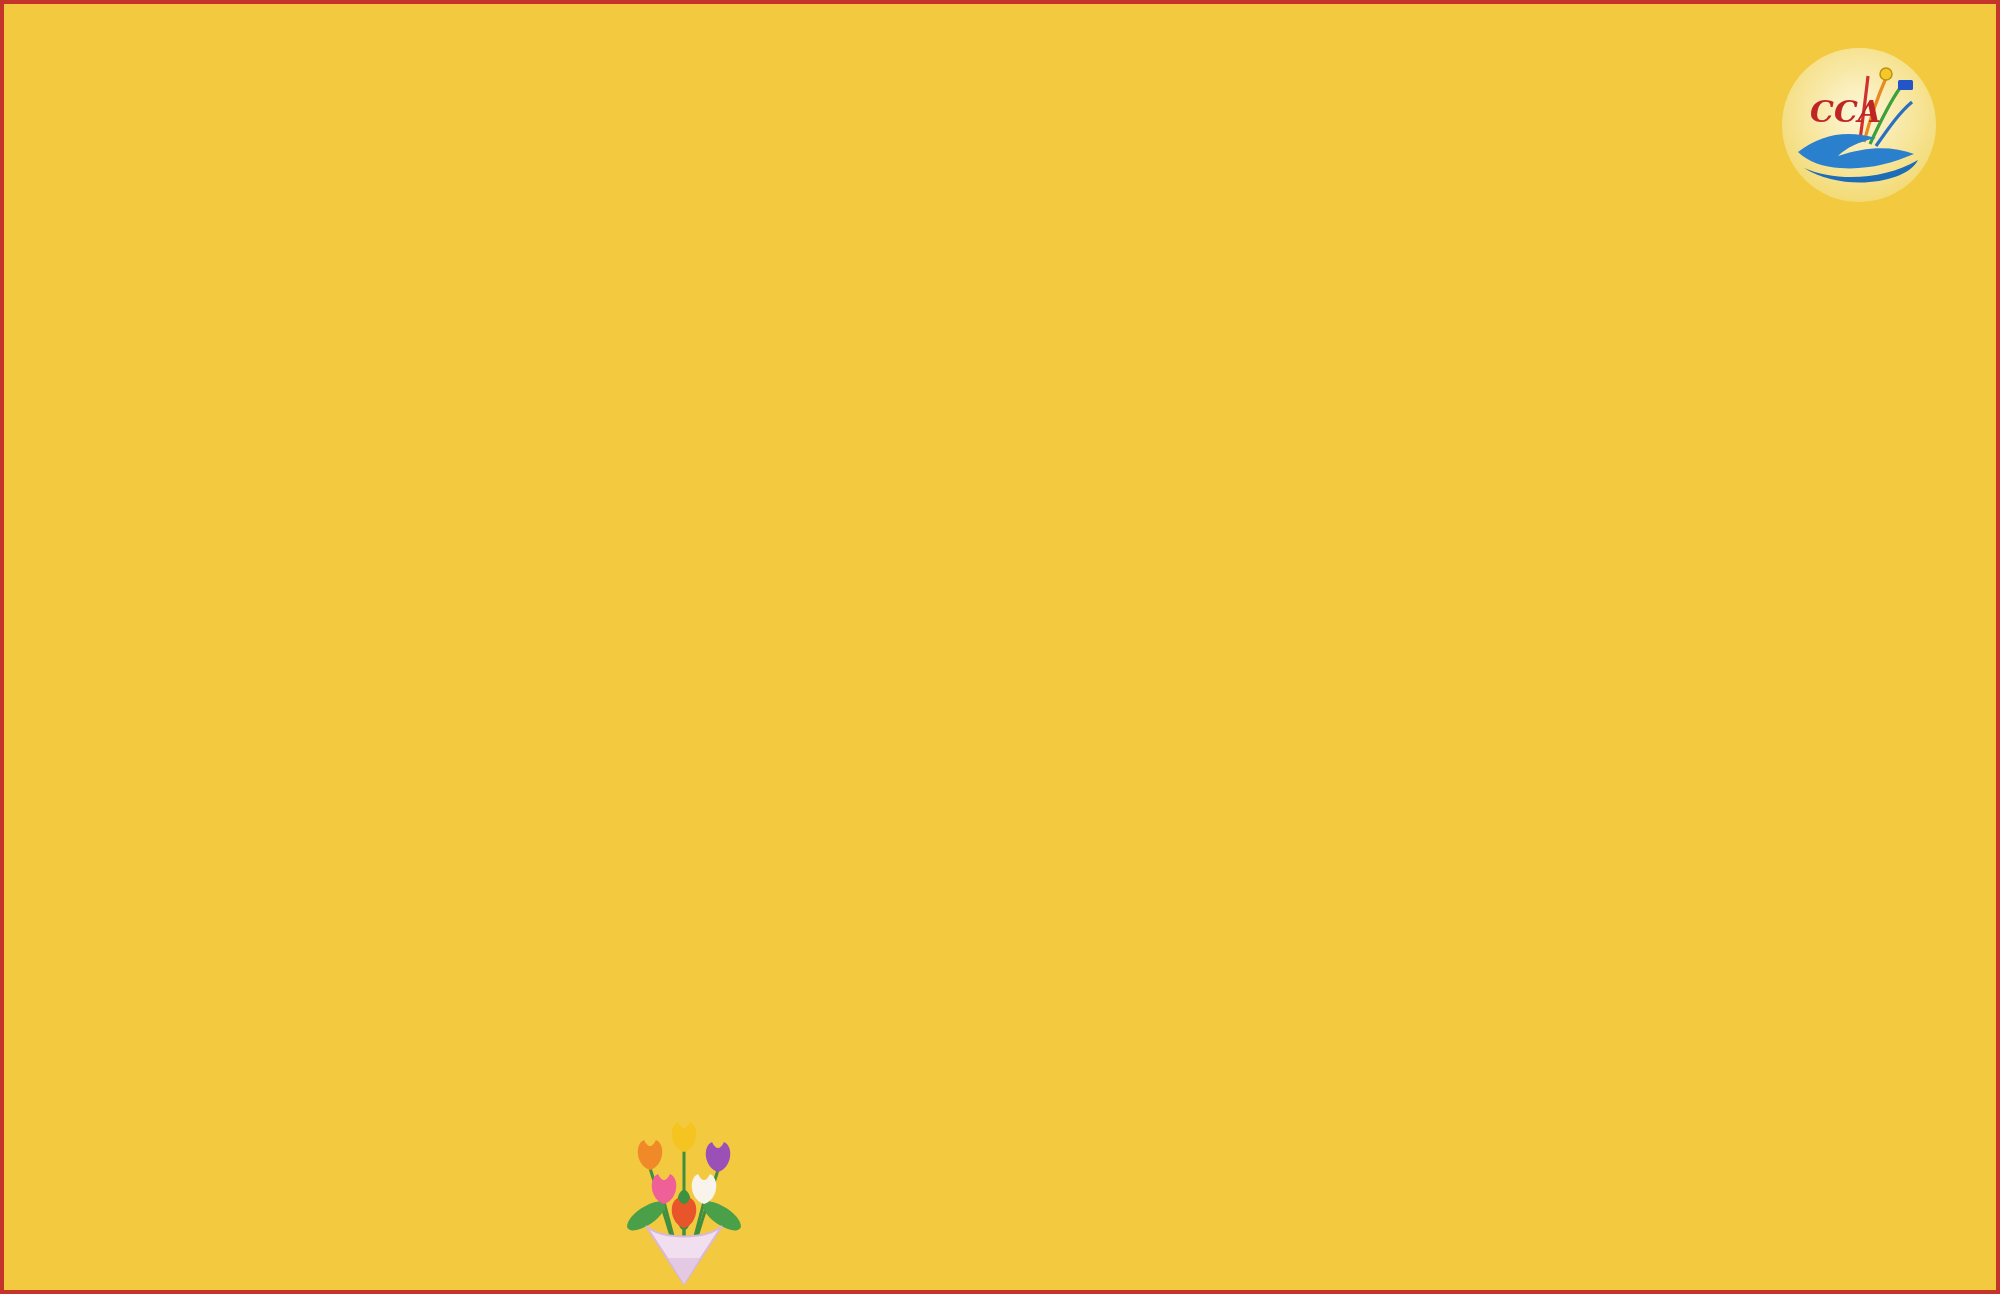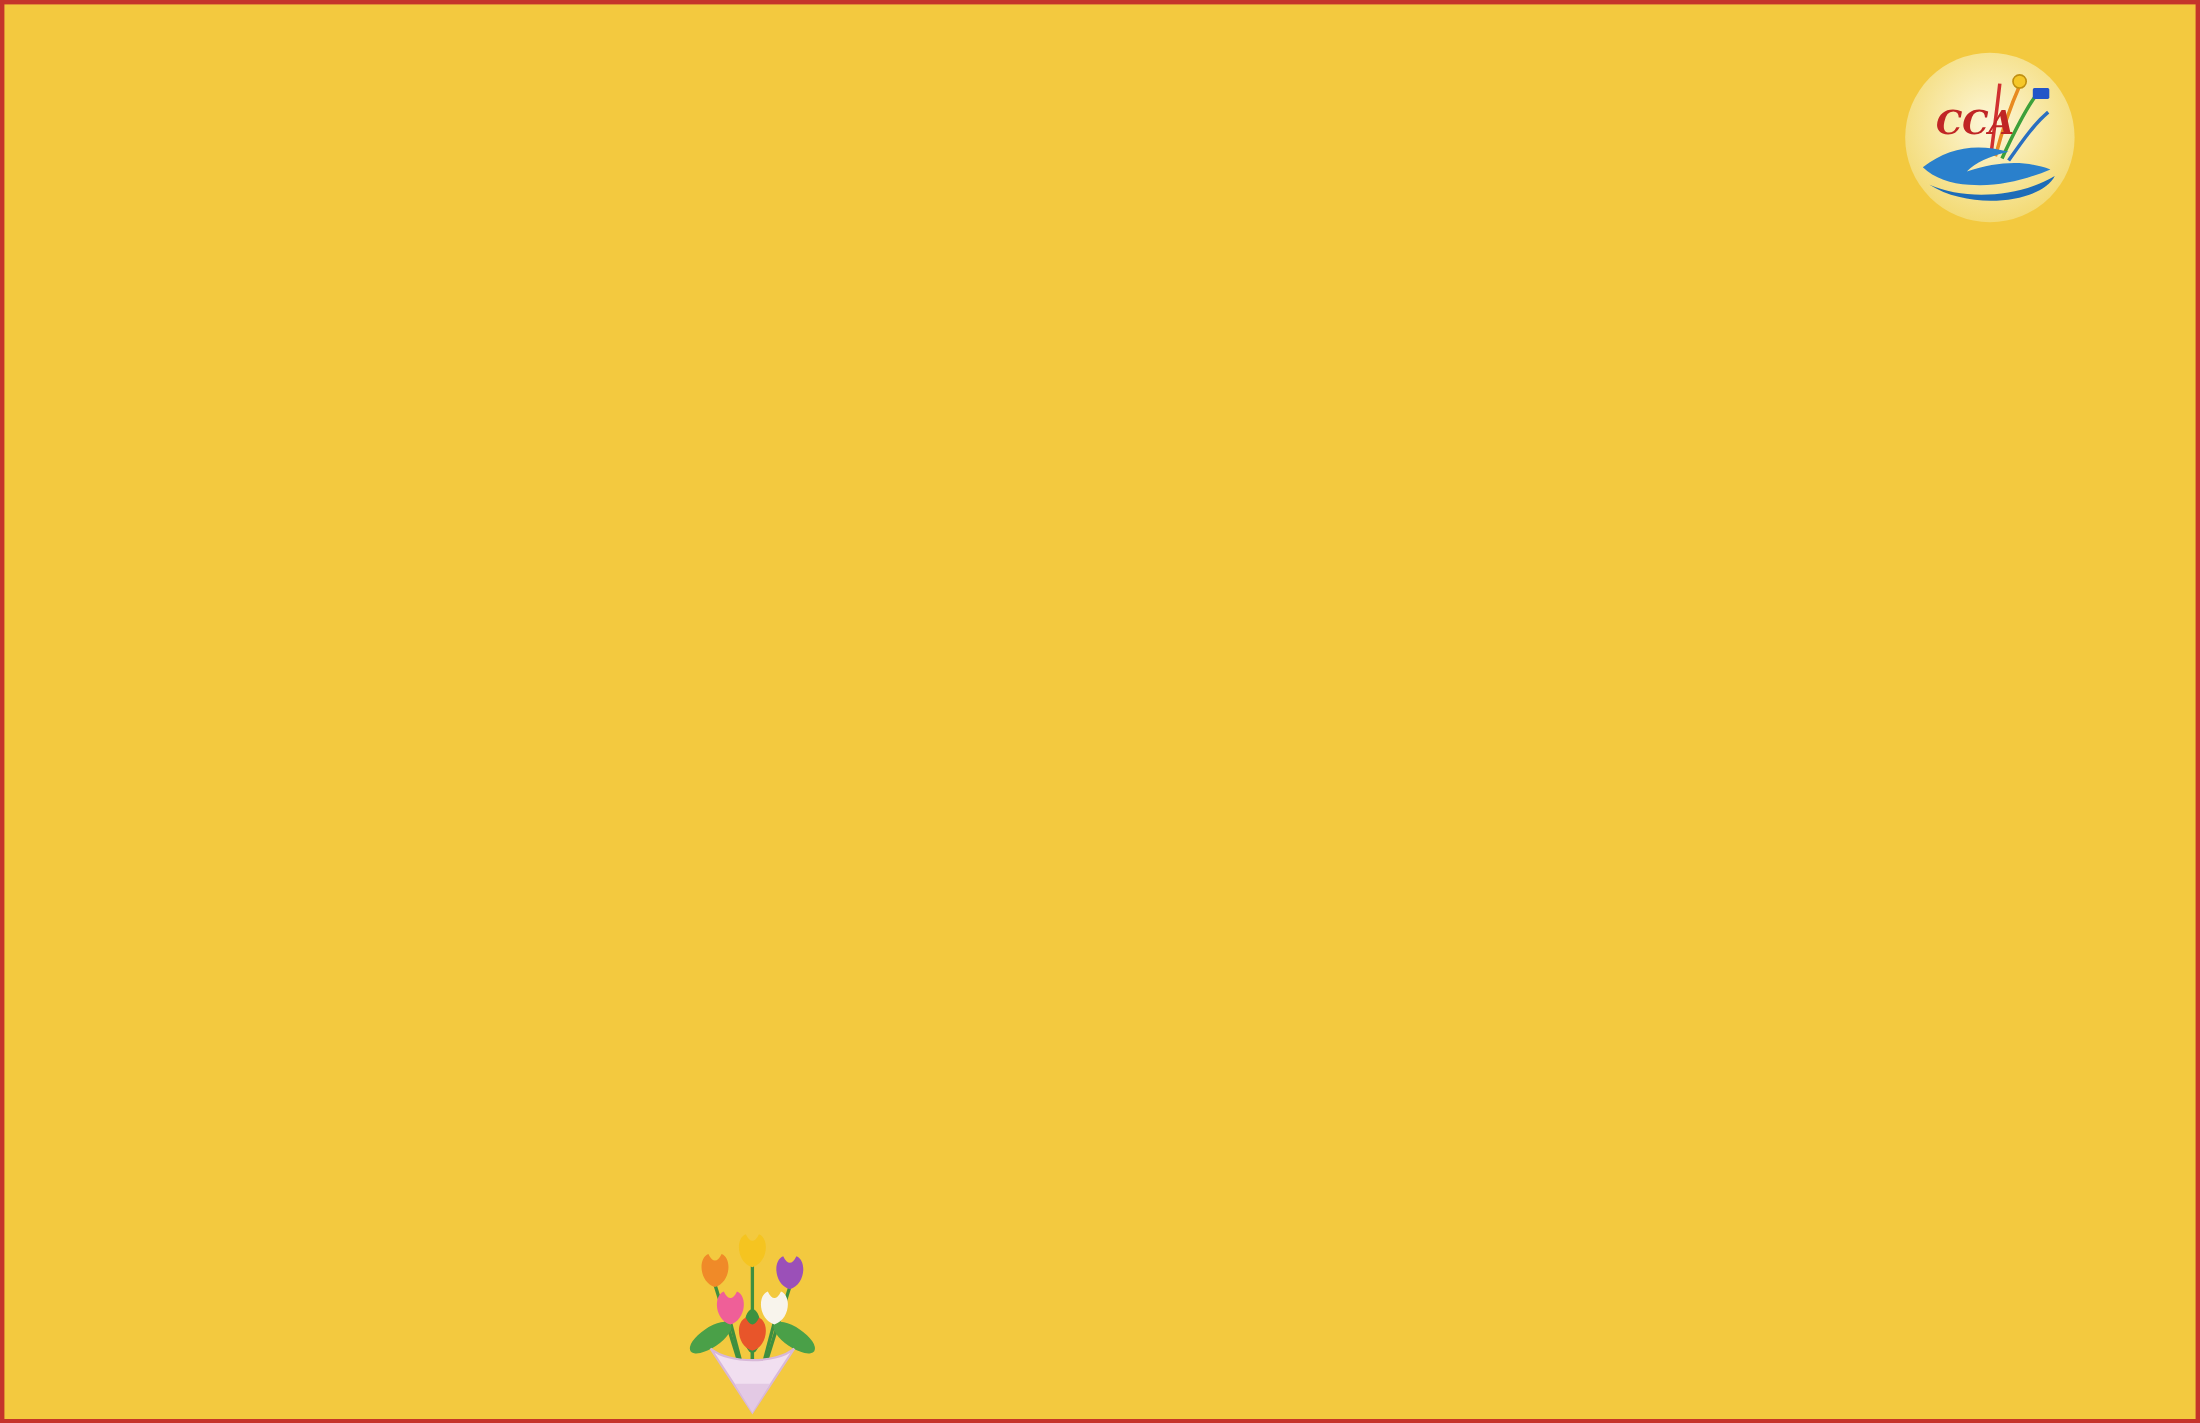--- a/index.html
+++ b/index.html
@@ -57,21 +57,21 @@
   .r-lines{left:330px;top:930px;width:700px;text-align:center;font-size:29px;font-weight:700;
            color:#19599e;line-height:41px;z-index:5;}
   .r-lines span{display:block;}
   .bouquet{left:588px;top:1098px;width:192px;height:192px;z-index:25;}
   
   .ps-tile{left:1020px;top:676px;width:196px;height:188px;border-radius:42px;background:#07233f;
            box-shadow:0 0 34px rgba(49,168,255,.5);display:flex;align-items:center;justify-content:center;z-index:6;}
   .ps-tile span{color:#31a8ff;font-size:108px;font-weight:700;line-height:1;}
   .toolbar{left:966px;top:674px;width:40px;height:246px;transform:rotate(-26deg);transform-origin:top left;z-index:7;}
   .splash{left:1652px;top:468px;width:320px;height:300px;z-index:5;}
-  .cca{left:1730px;top:46px;width:158px;height:158px;z-index:24;}
+  .cca{left:1780px;top:46px;width:158px;height:158px;z-index:24;}
   
   .sched{left:1020px;top:0;width:846px;height:1294px;z-index:5;}
   .sch-abs{position:absolute;left:0;width:846px;text-align:center;}
   .sch-title{top:84px;font-size:31px;font-weight:800;color:#2a1ed6;letter-spacing:1.5px;text-decoration:underline;}
   .om{font-family:"DejaVu Serif",serif;font-weight:700;font-size:27px;color:#2b2a52;}
   .om1{top:156px;}
   .om2{top:1154px;font-style:italic;}
   .sch-head{font-family:"DejaVu Serif",serif;font-weight:700;font-size:24px;color:#3d2bd2;letter-spacing:.5px;}
   .sch-name{font-family:"DejaVu Serif",serif;font-weight:700;font-size:31px;color:#23225e;margin-top:2px;}
   .sch-role{font-family:"DejaVu Serif",serif;font-weight:700;font-size:21px;color:#d43b32;line-height:26px;}

